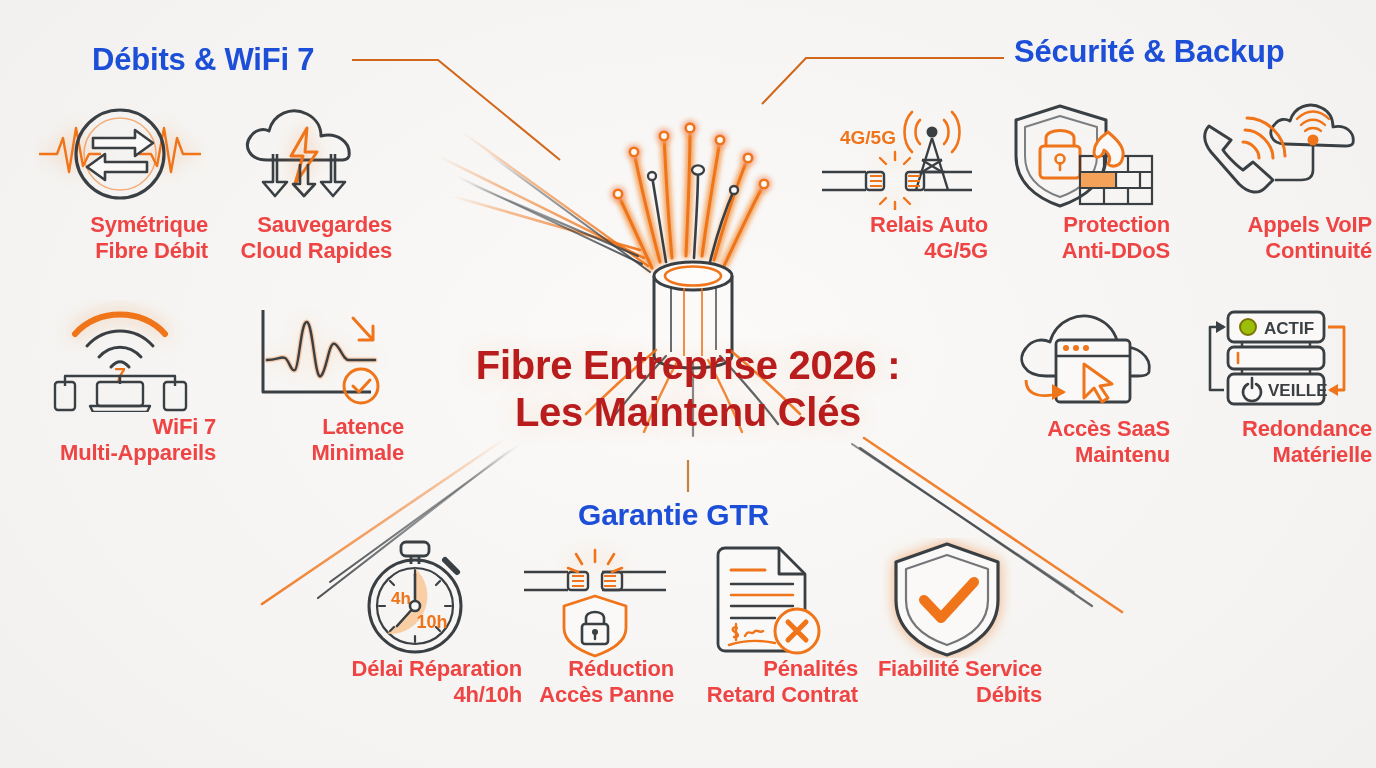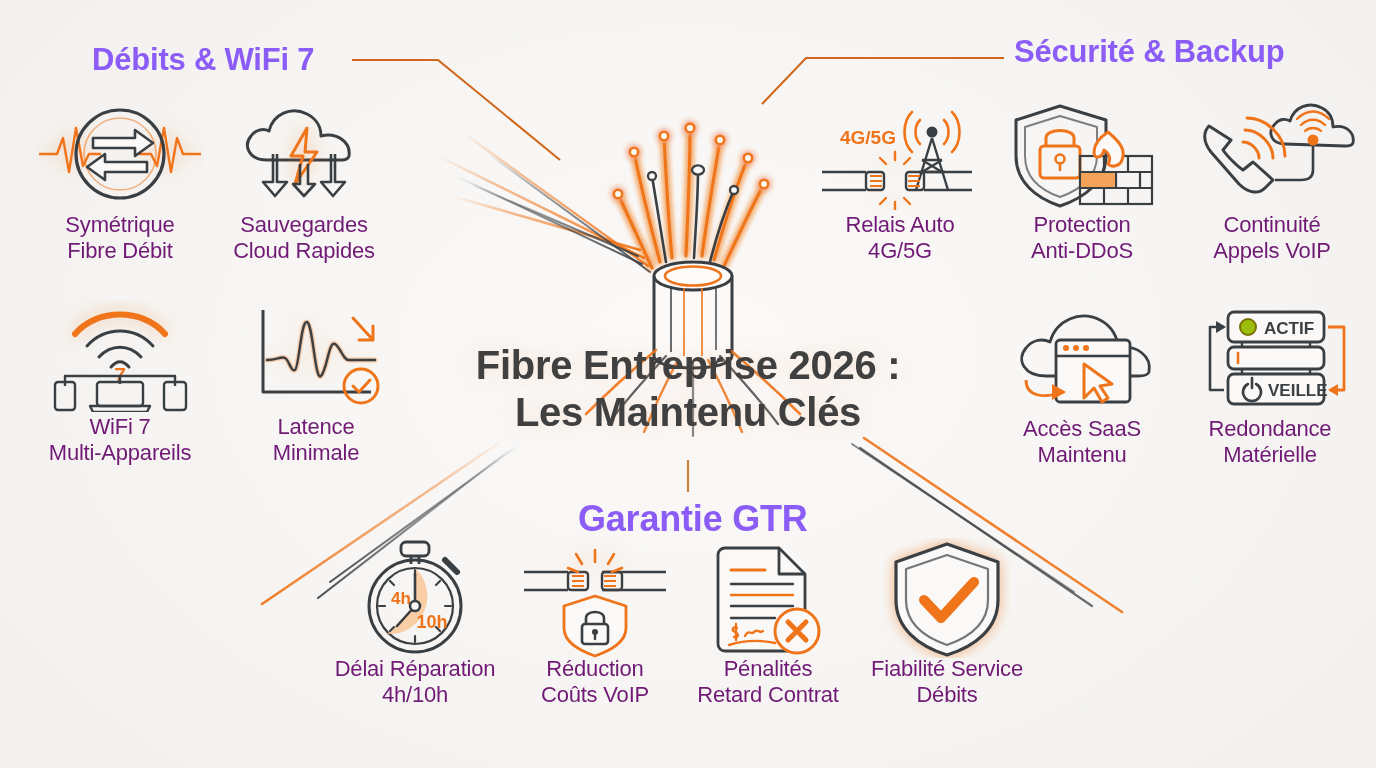--- a/index.html
+++ b/index.html
@@ -12,47 +12,47 @@
     position:relative;
   }
   #stage{ position:absolute; inset:0; width:1376px; height:768px; }
   .bgsvg{ position:absolute; left:0; top:0; width:1376px; height:768px; pointer-events:none; }
 
   
   .group-title{
     position:absolute;
     font-size:31px;
     font-weight:bold;
-    color:#8b5cf6;
+    color:#1d4ed8;
     letter-spacing:-0.2px;
     white-space:nowrap;
   }
   #gt-debits { left:92px;  top:42px; }
   #gt-secu   { left:1014px;top:34px; }
-  #gt-gtr    { left:578px; top:498px; font-size:36px; }
+  #gt-gtr    { left:578px; top:498px; font-size:30px; }
 
   
   #center-title{
     position:absolute;
     left:0; right:0; top:342px;
     text-align:center;
     font-size:40px;
     font-weight:bold;
-    color:#404040;
+    color:#b91c1c;
     line-height:1.17;
     letter-spacing:-0.3px;
     text-shadow:0 0 22px rgba(240,116,25,0.18);
   }
   #center-title .l2{ display:block; }
 
   
-  .cell{ position:absolute; width:176px; text-align:center; }
+  .cell{ position:absolute; width:176px; text-align:right; }
   .cell .ico{ height:116px; display:flex; align-items:center; justify-content:center; }
   .cell .lbl{
-    font-size:22px; font-weight:normal; color:#701a75;
+    font-size:22px; font-weight:bold; color:#ef4444;
     line-height:1.19; letter-spacing:-0.2px; white-space:nowrap;
   }
   .glow{ filter:drop-shadow(0 0 7px rgba(240,116,25,0.55)); }
   .glow-soft{ filter:drop-shadow(0 0 9px rgba(240,116,25,0.42)); }
 
   
   #c-sym   { left:32px;  top:96px; }
   #c-sauv  { left:216px; top:96px; }
   #c-wifi  { left:24px;  top:298px; width:192px;}
   #c-lat   { left:228px; top:298px; }
@@ -347,22 +347,22 @@
         <path d="M126 48 L126 72 C 126 80 120 82 114 82 L88 82" fill="none" stroke="#3A3F43" stroke-width="2.6" stroke-linejoin="round"></path>
         <path d="M22 28 C 16 34 16 44 24 54 L52 86 C 62 96 72 96 78 90 L86 82 L66 64 L56 72
                  C 50 68 40 58 36 52 L44 42 Z" fill="none" stroke="#3A3F43" stroke-width="3" stroke-linejoin="round"></path>
         <g fill="none" stroke="#F07419" stroke-width="3" stroke-linecap="round">
           <path d="M56 44 C 64 44 72 52 72 60"></path>
           <path d="M58 32 C 72 32 86 46 86 60"></path>
           <path d="M60 20 C 80 20 98 38 98 58"></path>
         </g>
       </svg>
     </div>
+    <div class="lbl">Appels VoIP</div>
     <div class="lbl">Continuité</div>
-    <div class="lbl">Appels VoIP</div>
   </div>
 
   <div class="cell" id="c-saas">
     <div class="ico">
       <svg width="160" height="112" viewBox="0 0 160 112">
         <path d="M44 74 C 22 74 14 58 24 46 C 30 38 40 36 48 40 C 54 18 78 8 98 18
                  C 110 24 116 36 116 46 C 134 42 150 54 147 70 C 146 74 140 74 136 74 Z" fill="none" stroke="#3A3F43" stroke-width="2.8" stroke-linejoin="round"></path>
         <rect x="54" y="38" width="74" height="62" rx="4" fill="#FAF9F7" stroke="#3A3F43" stroke-width="2.8"></rect>
         <path d="M54 54 L128 54" stroke="#3A3F43" stroke-width="2.4"></path>
         <g fill="#F07419">
@@ -450,21 +450,21 @@
           <path d="M75 24 L75 12 M62 26 L56 16 M88 26 L94 16 M58 34 L48 30 M92 34 L102 30"></path>
         </g>
         <path d="M75 58 L106 68 L106 90 C 106 104 92 112 75 118 C 58 112 44 104 44 90 L44 68 Z" fill="#FAF9F7" stroke="#F07419" stroke-width="2.8" stroke-linejoin="round"></path>
         <path d="M66 86 L66 80 C 66 72 84 72 84 80 L84 86" fill="none" stroke="#3A3F43" stroke-width="2.6"></path>
         <rect x="62" y="86" width="26" height="20" rx="3" fill="none" stroke="#3A3F43" stroke-width="2.6"></rect>
         <circle cx="75" cy="94" r="3" fill="#3A3F43"></circle>
         <path d="M75 96 L75 101" stroke="#3A3F43" stroke-width="2.4" stroke-linecap="round"></path>
       </svg>
     </div>
     <div class="lbl">Réduction</div>
-    <div class="lbl">Coûts VoIP</div>
+    <div class="lbl">Accès Panne</div>
   </div>
 
   <div class="cell" id="c-penal">
     <div class="ico">
       <svg width="150" height="120" viewBox="0 0 150 120">
         <path d="M32 10 L86 10 L112 36 L112 106 C 112 110 109 113 105 113 L32 113
                  C 28 113 25 110 25 106 L25 17 C 25 13 28 10 32 10 Z" fill="#FAF9F7" stroke="#3A3F43" stroke-width="2.8" stroke-linejoin="round"></path>
         <path d="M86 10 L86 36 L112 36" fill="none" stroke="#3A3F43" stroke-width="2.8" stroke-linejoin="round"></path>
         <path d="M38 32 L72 32" stroke="#F07419" stroke-width="3" stroke-linecap="round"></path>
         <g stroke="#3A3F43" stroke-width="2.4" stroke-linecap="round">

